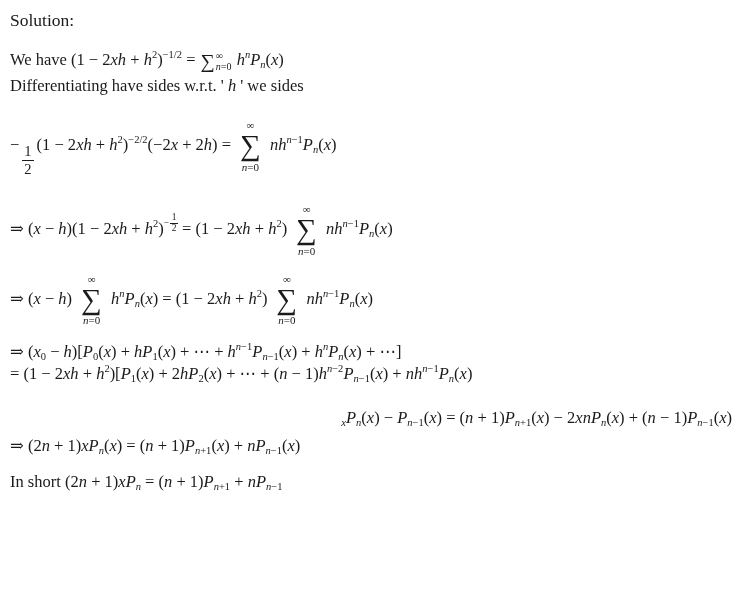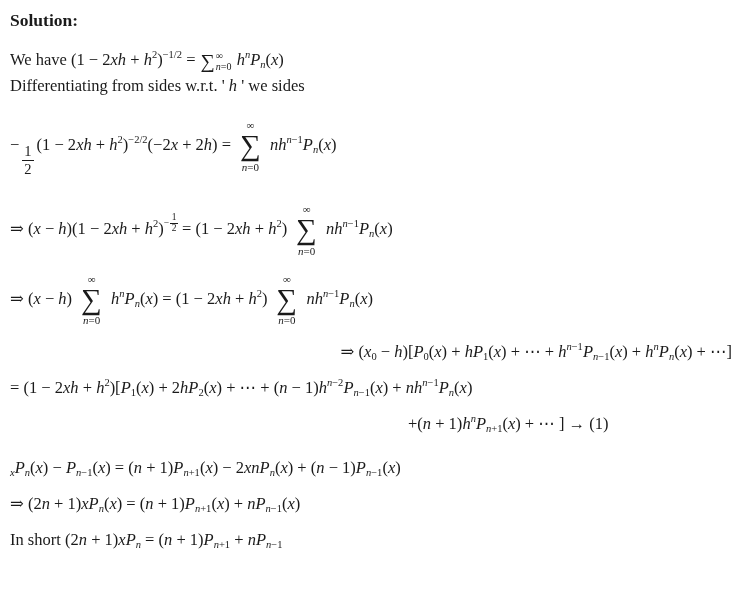--- a/index.html
+++ b/index.html
@@ -6,42 +6,42 @@
   body {
     width: 742px; height: 591px;
     background: #ffffff;
     color: #1a1a1a;
     font-family: "Liberation Serif", "DejaVu Serif", serif;
     overflow: hidden;
   }
   .doc { padding: 8px 10px; }
   .heading {
     font-size: 17.5px;
-    font-weight: 700;
+    font-weight: 400;
     margin: 2px 0 18px 0;
   }
   .line {
     font-size: 16.5px;
     white-space: nowrap;
     line-height: 22px;
   }
   .line i { font-style: italic; }
 
   
   .l-wehave { margin-top: 12px; }
   .l-diff   { margin-top: 3px; }
   .l-d1     { margin-top: 22px; }
   .l-d2     { margin-top: 26px; }
   .l-d3     { margin-top: 16px; }
-  .l-g      { margin-top: 14px; text-align: right; }
-  .l-h      { margin-top: 14px; }
+  .l-g      { margin-top: 14px; }
+  .l-h      { }
   .l-i      { margin-top: 14px; margin-left: 398px; }
   .l-j      { margin-top: 24px; }
-  .l-k      { margin-top: 22px; }
-  .l-l      { margin-top: 14px; }
+  .l-k      { margin-top: 22px; text-align: right; }
+  .l-l      { margin-top: 6px; }
   .l-m      { margin-top: 14px; }
 
   
   .sup { font-size: 10.5px; vertical-align: 7px; line-height: 0; }
   .sub { font-size: 10.5px; vertical-align: -3px; line-height: 0; }
 
   
   .frac {
     display: inline-flex; flex-direction: column;
     text-align: center; vertical-align: -6px;
@@ -82,21 +82,21 @@
 <div class="doc">
   <div class="heading">Solution:</div>
   <div>
       <div class="line l-wehave"><span class="w">We have </span><span class="m">(1 − 2<i>xh</i> + <i>h</i></span><span class="sup">2</span><span class="m">)</span><span class="sup">−1/2</span><span class="m"> = </span><span class="isum">
           <span class="sig">∑</span>
           <span class="lims">
             <span>∞</span>
             <span><i>n</i>=0</span>
           </span>
         </span><span class="m"> <i>h</i></span><span class="sup"><i>n</i></span><span class="m"><i>P</i></span><span class="sub"><i>n</i></span><span class="m">(<i>x</i>)</span></div>
-      <div class="line l-diff"><span class="w">Differentiating from sides w.r.t. ' </span><span class="m"><i>h</i></span><span class="w"> ' we sides</span></div>
+      <div class="line l-diff"><span class="w">Differentiating have sides w.r.t. ' </span><span class="m"><i>h</i></span><span class="w"> ' we sides</span></div>
       <div class="line l-d1"><span class="m">−</span><span class="frac">
           <span class="num">1</span>
           <span class="den">2</span>
         </span><span class="m">(1 − 2<i>xh</i> + <i>h</i></span><span class="sup">2</span><span class="m">)</span><span class="sup">−2/2</span><span class="m">(−2<i>x</i> + 2<i>h</i>) = </span><span class="sum">
           <span class="lim">∞</span>
           <span class="sig">∑</span>
           <span class="lim"><i>n</i>=0</span>
         </span><span class="m"> <i>nh</i></span><span class="sup"><i>n</i>−1</span><span class="m"><i>P</i></span><span class="sub"><i>n</i></span><span class="m">(<i>x</i>)</span></div>
       <div class="line l-d2"><span class="m">⇒ (<i>x</i> − <i>h</i>)(1 − 2<i>xh</i> + <i>h</i></span><span class="sup">2</span><span class="m">)</span><span class="supfrac">
           <span class="pre">−</span>
@@ -113,18 +113,17 @@
           <span class="lim">∞</span>
           <span class="sig">∑</span>
           <span class="lim"><i>n</i>=0</span>
         </span><span class="m"> <i>h</i></span><span class="sup"><i>n</i></span><span class="m"><i>P</i></span><span class="sub"><i>n</i></span><span class="m">(<i>x</i>) = (1 − 2<i>xh</i> + <i>h</i></span><span class="sup">2</span><span class="m">) </span><span class="sum">
           <span class="lim">∞</span>
           <span class="sig">∑</span>
           <span class="lim"><i>n</i>=0</span>
         </span><span class="m"> <i>nh</i></span><span class="sup"><i>n</i>−1</span><span class="m"><i>P</i></span><span class="sub"><i>n</i></span><span class="m">(<i>x</i>)</span></div>
       <div class="line l-g"><span class="m">⇒ (<i>x</i></span><span class="sub">0</span><span class="m"> − <i>h</i>)[<i>P</i></span><span class="sub">0</span><span class="m">(<i>x</i>) + <i>hP</i></span><span class="sub">1</span><span class="m">(<i>x</i>) + ⋯ + <i>h</i></span><span class="sup"><i>n</i>−1</span><span class="m"><i>P</i></span><span class="sub"><i>n</i>−1</span><span class="m">(<i>x</i>) + <i>h</i></span><span class="sup"><i>n</i></span><span class="m"><i>P</i></span><span class="sub"><i>n</i></span><span class="m">(<i>x</i>) + ⋯]</span></div>
       <div class="line l-h"><span class="m">= (1 − 2<i>xh</i> + <i>h</i></span><span class="sup">2</span><span class="m">)[<i>P</i></span><span class="sub">1</span><span class="m">(<i>x</i>) + 2<i>hP</i></span><span class="sub">2</span><span class="m">(<i>x</i>) + ⋯ + (<i>n</i> − 1)<i>h</i></span><span class="sup"><i>n</i>−2</span><span class="m"><i>P</i></span><span class="sub"><i>n</i>−1</span><span class="m">(<i>x</i>) + <i>nh</i></span><span class="sup"><i>n</i>−1</span><span class="m"><i>P</i></span><span class="sub"><i>n</i></span><span class="m">(<i>x</i>)</span></div>
-      <div class="line l-i"><span class="m">+(<i>n</i> + 1)<i>h</i></span><span class="sup"><i>n</i></span><span class="m"><i>P</i></span><span class="sub"><i>n</i>+1</span><span class="m">(<i>x</i>) + ⋯ ] → (1)</span></div>
       <div class="line l-k"><span class="sub"><i>x</i></span><span class="m"><i>P</i></span><span class="sub"><i>n</i></span><span class="m">(<i>x</i>) − <i>P</i></span><span class="sub"><i>n</i>−1</span><span class="m">(<i>x</i>) = (<i>n</i> + 1)<i>P</i></span><span class="sub"><i>n</i>+1</span><span class="m">(<i>x</i>) − 2<i>xnP</i></span><span class="sub"><i>n</i></span><span class="m">(<i>x</i>) + (<i>n</i> − 1)<i>P</i></span><span class="sub"><i>n</i>−1</span><span class="m">(<i>x</i>)</span></div>
       <div class="line l-l"><span class="m">⇒ (2<i>n</i> + 1)<i>xP</i></span><span class="sub"><i>n</i></span><span class="m">(<i>x</i>) = (<i>n</i> + 1)<i>P</i></span><span class="sub"><i>n</i>+1</span><span class="m">(<i>x</i>) + <i>nP</i></span><span class="sub"><i>n</i>−1</span><span class="m">(<i>x</i>)</span></div>
       <div class="line l-m"><span class="w">In short </span><span class="m">(2<i>n</i> + 1)<i>xP</i></span><span class="sub"><i>n</i></span><span class="m"> = (<i>n</i> + 1)<i>P</i></span><span class="sub"><i>n</i>+1</span><span class="m"> + <i>nP</i></span><span class="sub"><i>n</i>−1</span></div>
     </div>
 </div>
 
 </body></html>

